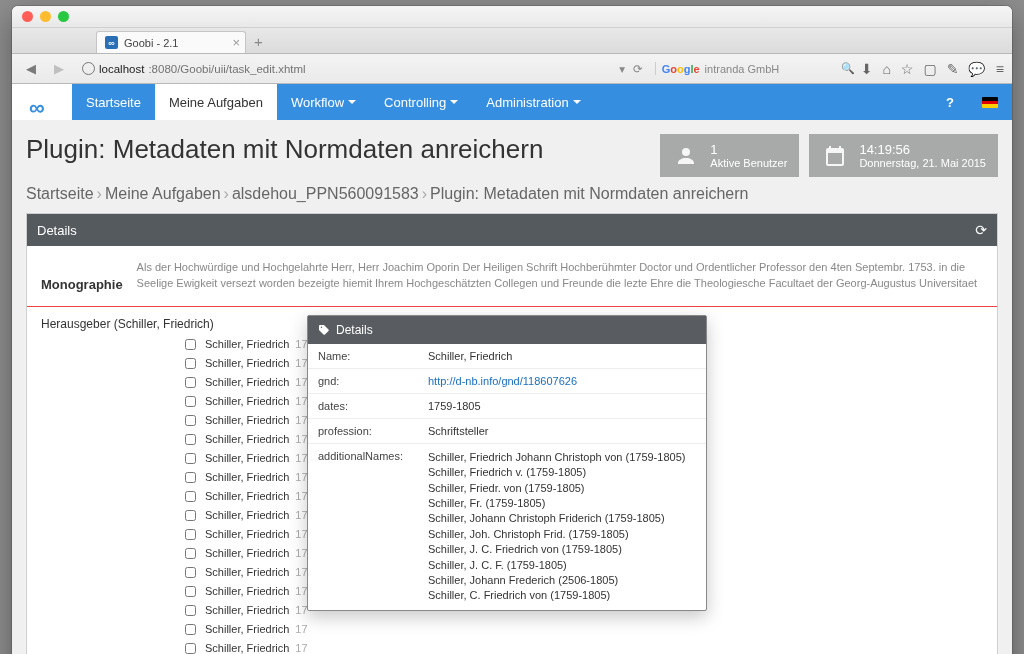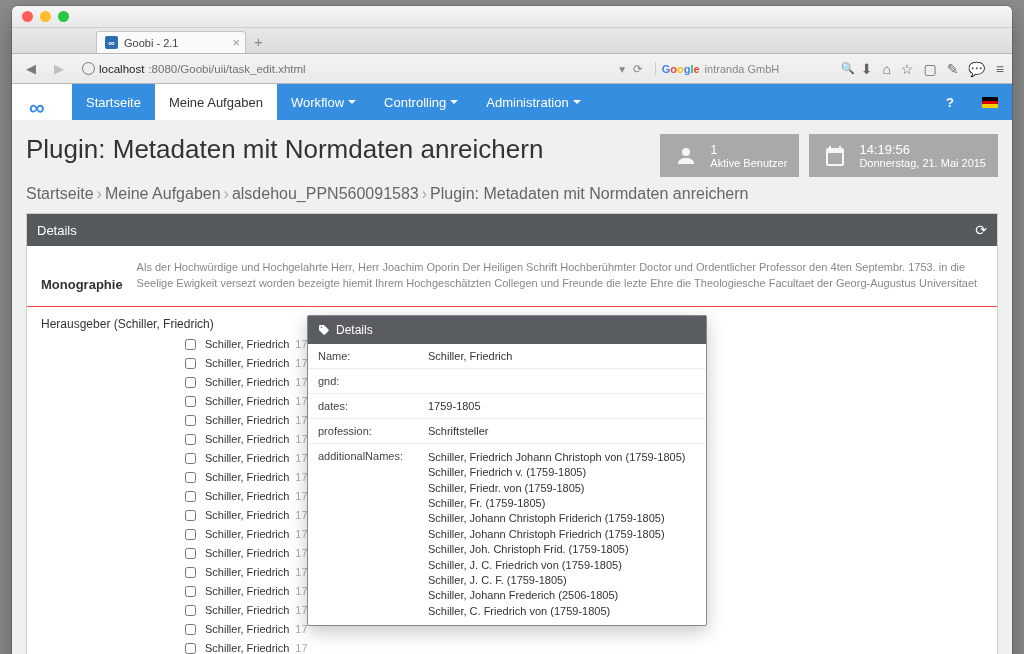--- a/index.html
+++ b/index.html
@@ -314,38 +314,38 @@
               </svg>
             <span>Details</span>
           </div>
           <div class="pop-body">
             <div class="kv">
               <div class="k">Name:</div>
               <div class="v">Schiller, Friedrich</div>
             </div>
             <div class="kv">
               <div class="k">gnd:</div>
+              <div class="v"><a href="#">http://d-nb.info/gnd/118607626</a></div>
             </div>
             <div class="kv">
               <div class="k">dates:</div>
               <div class="v">1759-1805</div>
             </div>
             <div class="kv">
               <div class="k">profession:</div>
               <div class="v">Schriftsteller</div>
             </div>
             <div class="kv">
               <div class="k">additionalNames:</div>
               <div class="v" id="addnames">
                   <span class="line">Schiller, Friedrich Johann Christoph von (1759-1805)</span>
                   <span class="line">Schiller, Friedrich v. (1759-1805)</span>
                   <span class="line">Schiller, Friedr. von (1759-1805)</span>
                   <span class="line">Schiller, Fr. (1759-1805)</span>
                   <span class="line">Schiller, Johann Christoph Friderich (1759-1805)</span>
-                  <span class="line">Schiller, Johann Christoph Friedrich (1759-1805)</span>
                   <span class="line">Schiller, Joh. Christoph Frid. (1759-1805)</span>
                   <span class="line">Schiller, J. C. Friedrich von (1759-1805)</span>
                   <span class="line">Schiller, J. C. F. (1759-1805)</span>
                   <span class="line">Schiller, Johann Frederich (2506-1805)</span>
                   <span class="line">Schiller, C. Friedrich von (1759-1805)</span>
                 </div>
             </div>
           </div>
         </div>
 

